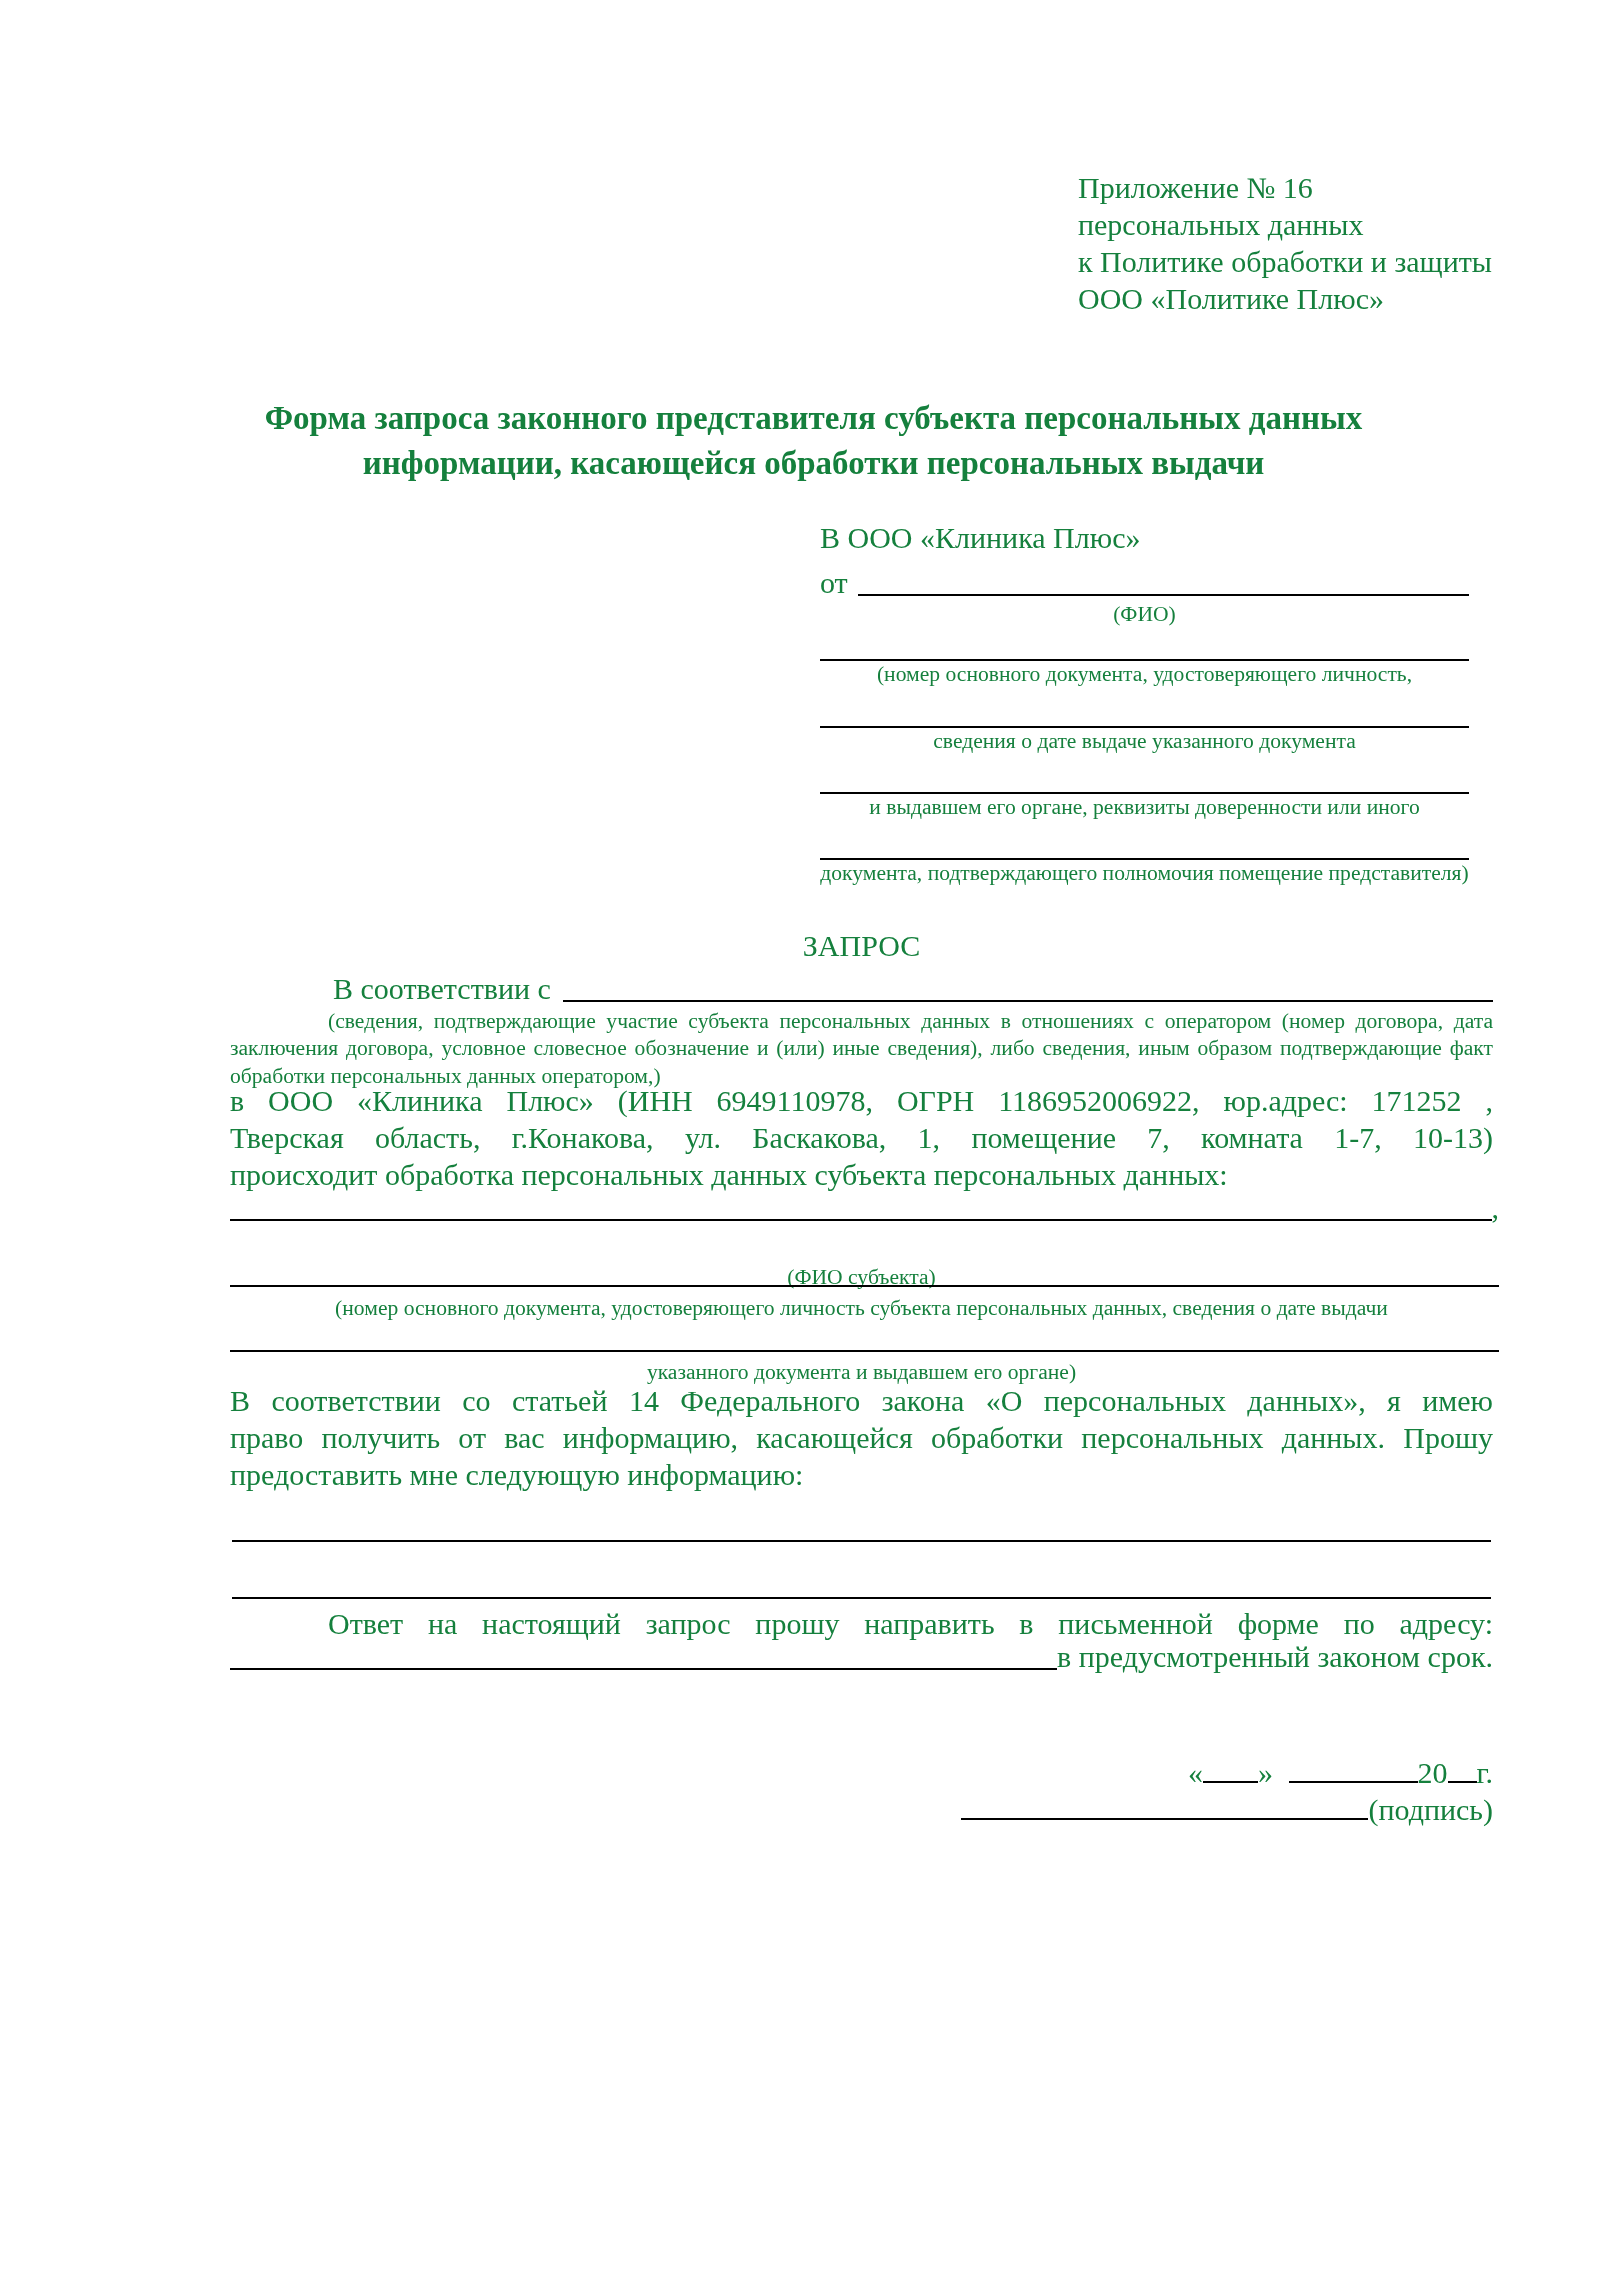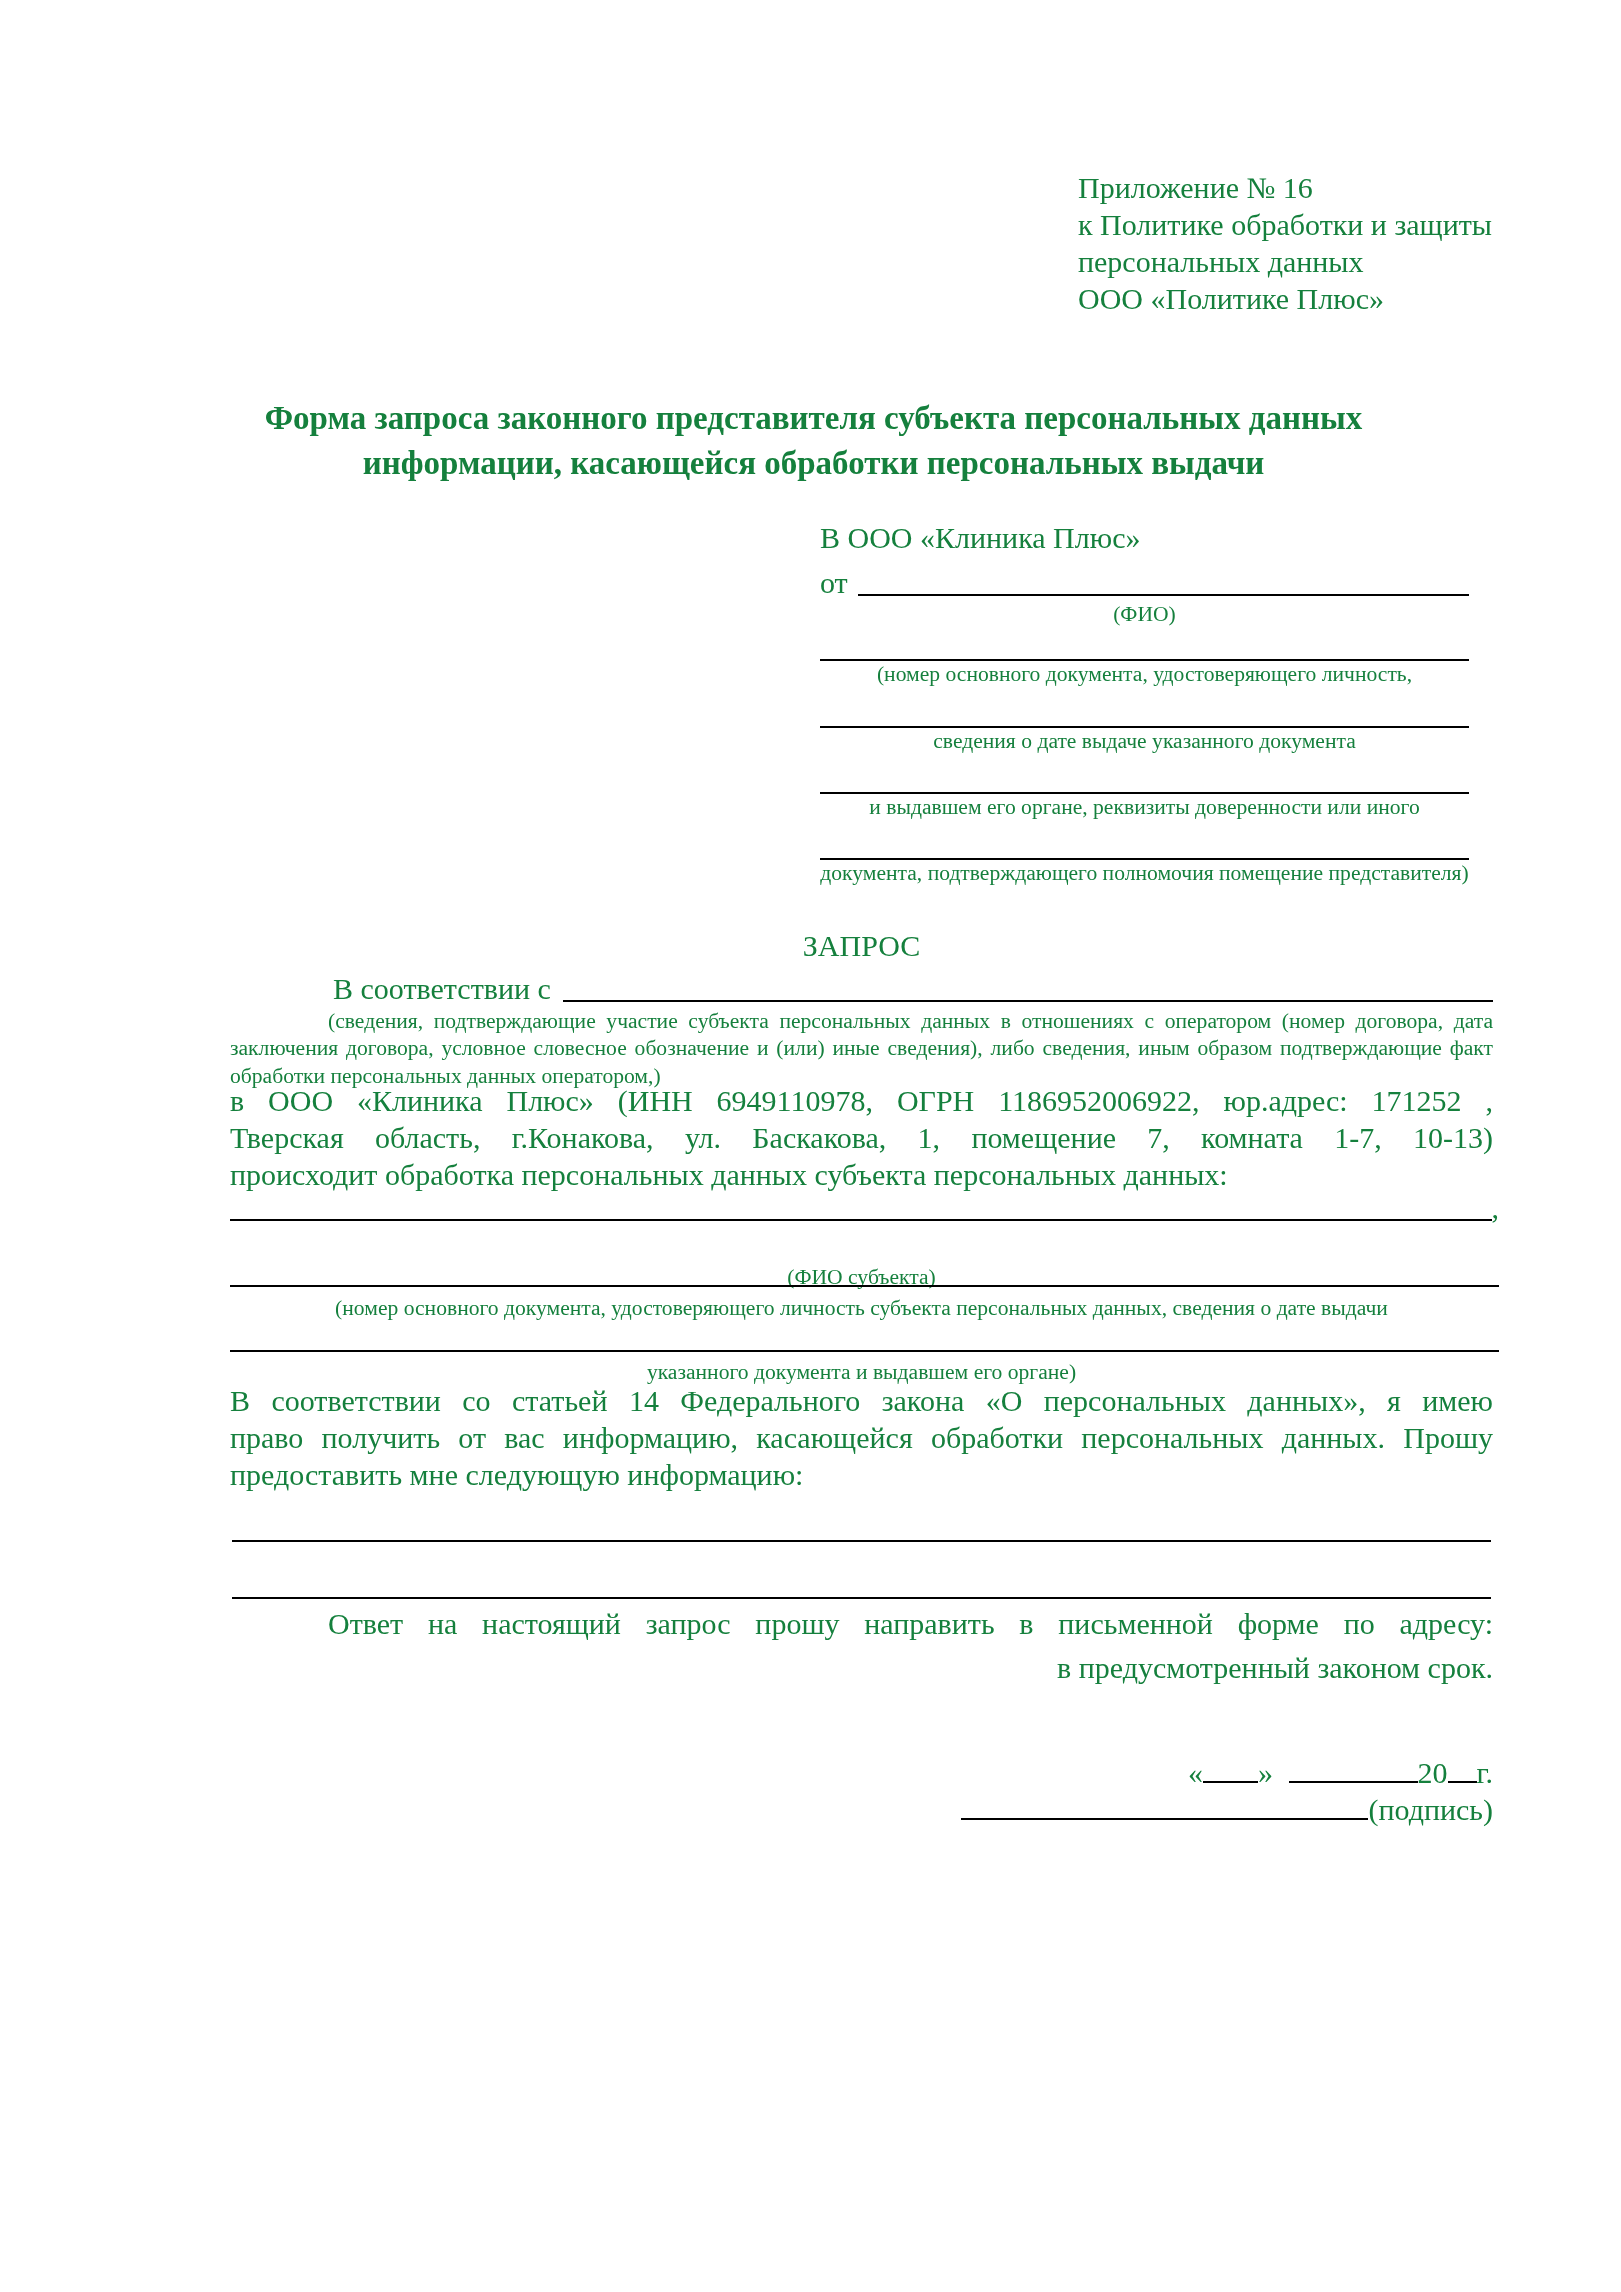--- a/index.html
+++ b/index.html
@@ -35,36 +35,36 @@
   .srow{position:absolute;left:230px;width:1269px;height:31px;display:flex;align-items:flex-end;}
   .s1{top:1195px;} .s2{top:1261px;} .s3{top:1326px;}
   .scap{position:absolute;left:230px;width:1263px;text-align:center;}
   .c1{top:1264px;} .c2{top:1295px;} .c3{top:1359px;}
 
   .law{position:absolute;left:230px;top:1382px;width:1263px;}
   .bl{position:absolute;left:232px;width:1259px;border-bottom:2.9px solid #000;height:0;}
   .bl1{top:1540px;} .bl2{top:1597px;}
 
   .ans{position:absolute;left:230px;top:1605px;width:1263px;}
-  .h34{height:33px;flex-direction:column;}
+  .h34{height:33px;}
 
   .sig{position:absolute;left:230px;top:1754px;width:1263px;display:flex;
        justify-content:space-between;align-items:flex-end;flex-direction:column;}
   .bi{display:inline-block;border-bottom:2.9px solid #000;height:3.9px;}
   .w56{width:55px;} .w132{width:129px;margin-left:15.7px;} .w30{width:29px;} .w415{width:407px;}
 </style>
 </head>
 <body>
 
 <div class="page">
 
   <div class="appendix">
     <div>Приложение № 16</div>
+    <div>персональных данных</div>
     <div>к Политике обработки и защиты</div>
-    <div>персональных данных</div>
     <div>ООО «Политике Плюс»</div>
   </div>
 
   <div class="title">
     <div>Форма запроса законного представителя субъекта персональных данных</div>
     <div>информации, касающейся обработки персональных выдачи</div>
   </div>
 
   <div class="addr">
     <div class="b32">В ООО «Клиника Плюс»</div>

